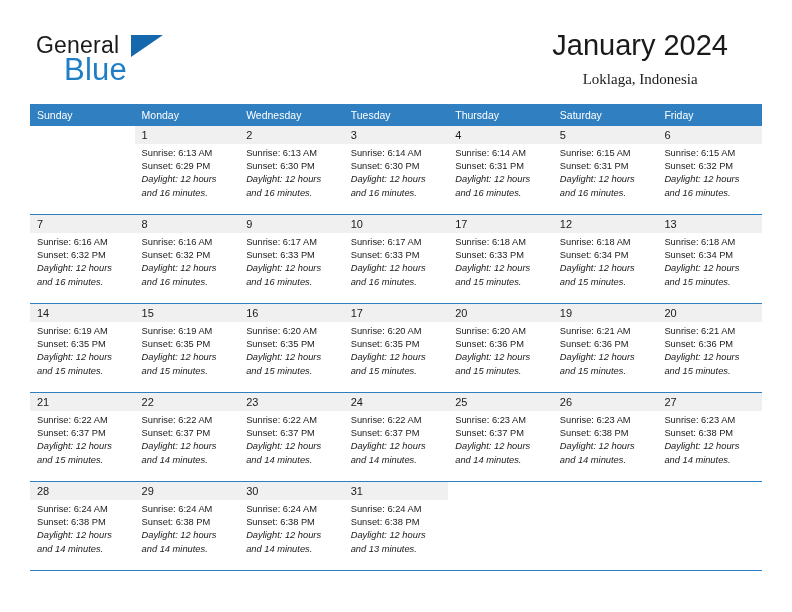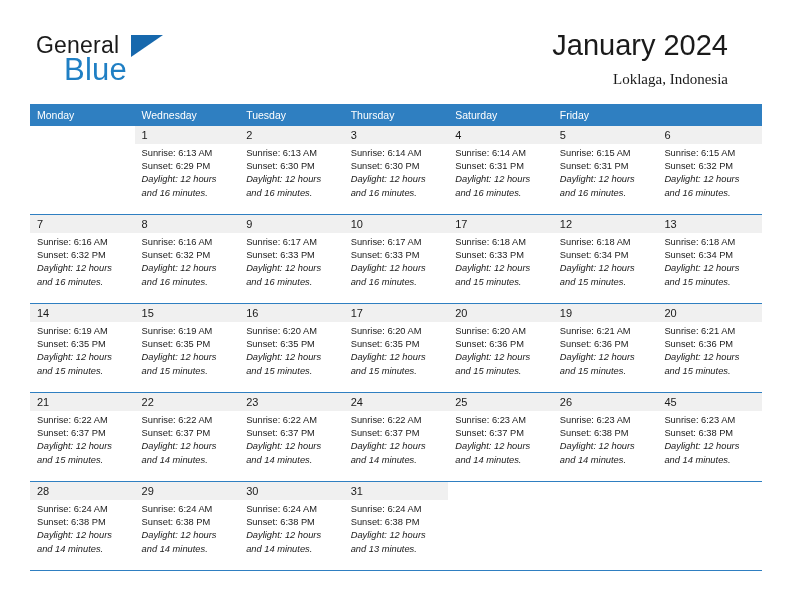--- a/index.html
+++ b/index.html
@@ -61,21 +61,21 @@
     width: 0;
     height: 0;
     border-left: 32px solid #1668ad;
     border-bottom: 22px solid transparent;
   }
 
   .title-block {
     position: absolute;
     right: 36px;
     top: 28px;
-    text-align: right;
+    text-align: center;
   }
   .cal-title {
     font-size: 29px;
     line-height: 34px;
     color: #1a1a1a;
     font-family: "Liberation Sans", sans-serif;
     white-space: nowrap;
   }
   .cal-subtitle {
     font-size: 15px;
@@ -176,20 +176,21 @@
 
     <div class="title-block">
       <div class="cal-title">January 2024</div>
       <div class="cal-subtitle">Loklaga, Indonesia</div>
     </div>
 
   </div>
 
   <div class="calendar">
     <div class="weekdays">
+        <div class="weekday">Sunday</div>
         <div class="weekday">Monday</div>
         <div class="weekday">Wednesday</div>
         <div class="weekday">Tuesday</div>
         <div class="weekday">Thursday</div>
         <div class="weekday">Saturday</div>
         <div class="weekday">Friday</div>
       </div>
     <div id="weeks-container">
         <div class="week">
           <div class="daycell">
@@ -458,21 +459,21 @@
               <div class="daynum">26</div>
             </div>
             <div class="dayinfo">
               <div>Sunrise: 6:23 AM</div>
               <div>Sunset: 6:38 PM</div>
               <div class="daylight-wrap">Daylight: 12 hours and 14 minutes.</div>
             </div>
           </div>
           <div class="daycell filled">
             <div class="daynum-band">
-              <div class="daynum">45</div>
+              <div class="daynum">27</div>
             </div>
             <div class="dayinfo">
               <div>Sunrise: 6:23 AM</div>
               <div>Sunset: 6:38 PM</div>
               <div class="daylight-wrap">Daylight: 12 hours and 14 minutes.</div>
             </div>
           </div>
         </div>
         <div class="week">
           <div class="daycell filled">

